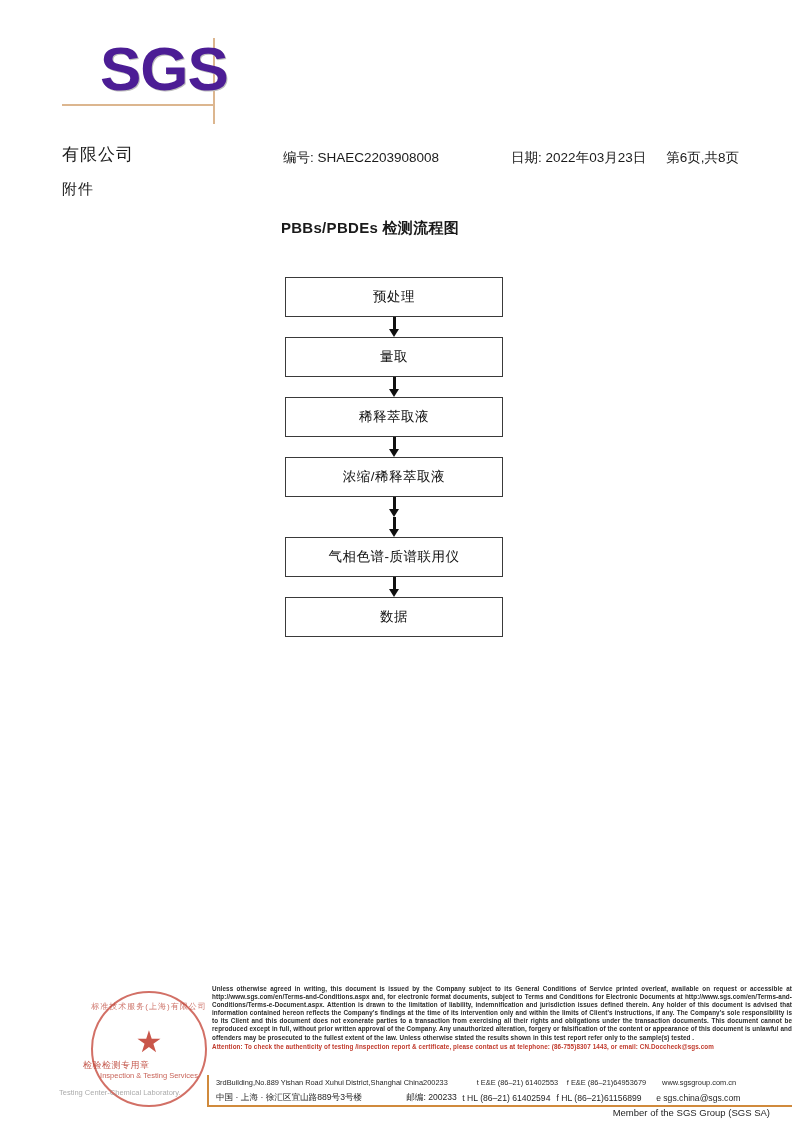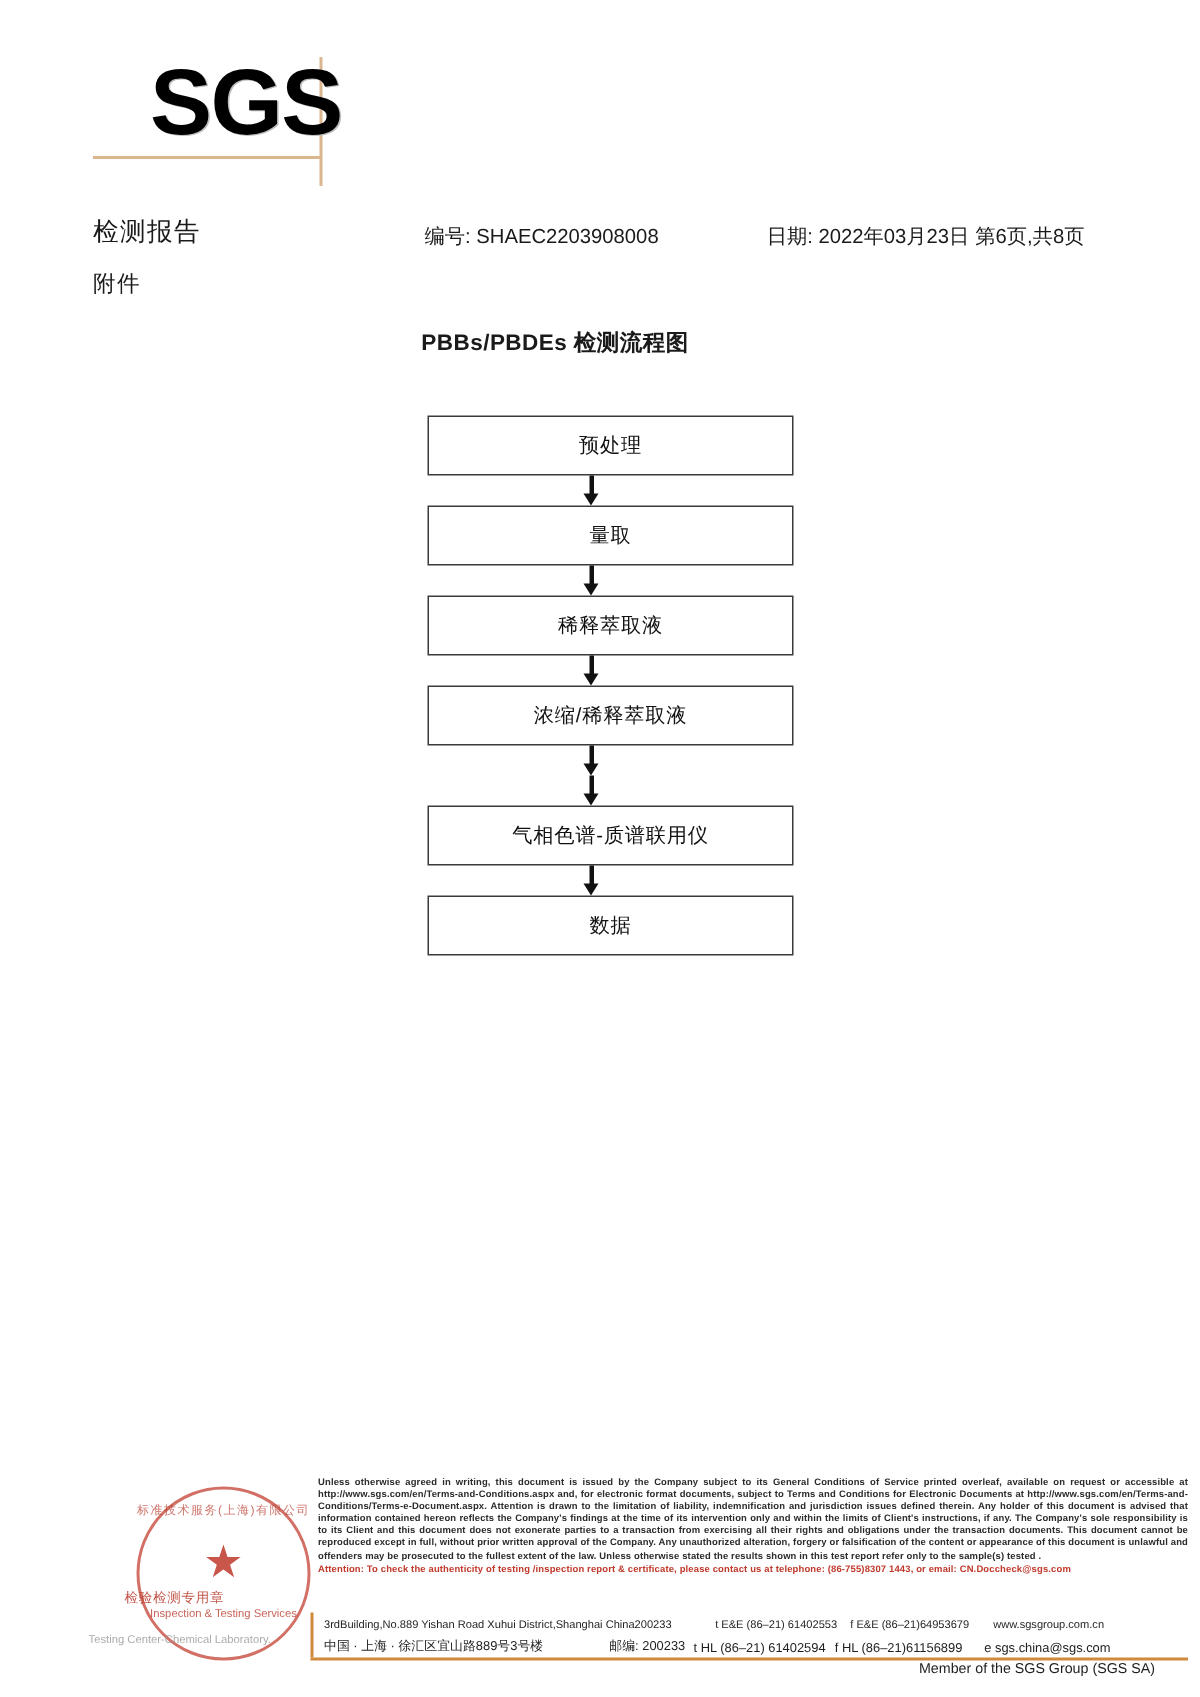--- a/index.html
+++ b/index.html
@@ -25,21 +25,21 @@
     height: 80px;
   }
   .logo-text {
     position: absolute;
     left: 38px;
     top: 2px;
     font-family: "Liberation Sans", "DejaVu Sans", sans-serif;
     font-size: 62px;
     font-weight: bold;
     letter-spacing: -1px;
-    color: #000000;
+    color: #4c1d95;
     line-height: 62px;
     text-shadow: 1px 1px 0 #bdbdbd;
   }
   .logo-hline {
     position: absolute;
     left: 0px;
     top: 68px;
     width: 152px;
     height: 2px;
     background: #dcb68f;
@@ -72,42 +72,42 @@
   .hdr-meta {
     position: absolute;
     left: 283px;
     top: 149px;
     width: 470px;
     font-size: 13.5px;
     white-space: nowrap;
   }
   .hdr-meta .m-no { display:inline-block; }
   .hdr-meta .m-date { display:inline-block; margin-left: 72px; }
-  .hdr-meta .m-page { display:inline-block; margin-left: 4px; text-align: center; }
+  .hdr-meta .m-page { display:inline-block; margin-left: 20px; text-align: center; }
 
   
   .flow-title {
     position: absolute;
     left: 0;
     top: 219px;
     width: 740px;
     text-align: center;
     font-size: 15px;
     font-weight: bold;
     letter-spacing: 0.3px;
   }
   .flow {
     position: absolute;
     left: 285px;
     top: 277px;
     width: 218px;
   }
   .flow-box {
     box-sizing: border-box;
-    width: 244px;
+    width: 218px;
     height: 40px;
     border: 1px solid #3a3a3a;
     display: flex;
     align-items: center;
     justify-content: center;
     font-size: 13.5px;
     color: #111;
     background: #fff;
     letter-spacing: 0.5px;
   }
@@ -292,21 +292,21 @@
 </style>
 </head>
 <body>
 
 <div class="logo-wrap">
   <div class="logo-hline"></div>
   <div class="logo-vline"></div>
   <div class="logo-text">SGS</div>
 </div>
 
-<div class="hdr-title">检测报告</div>
+<div class="hdr-title">有限公司</div>
 <div class="hdr-sub">附件</div>
 <div class="hdr-meta">
   <span class="m-no">编号: SHAEC2203908008</span><span class="m-date">日期: 2022年03月23日</span><span class="m-page">第6页,共8页</span>
 </div>
 
 <div class="flow-title">PBBs/PBDEs 检测流程图</div>
 
 <div class="flow">
   <div class="flow-box">预处理</div>
   <div class="flow-arrow">

